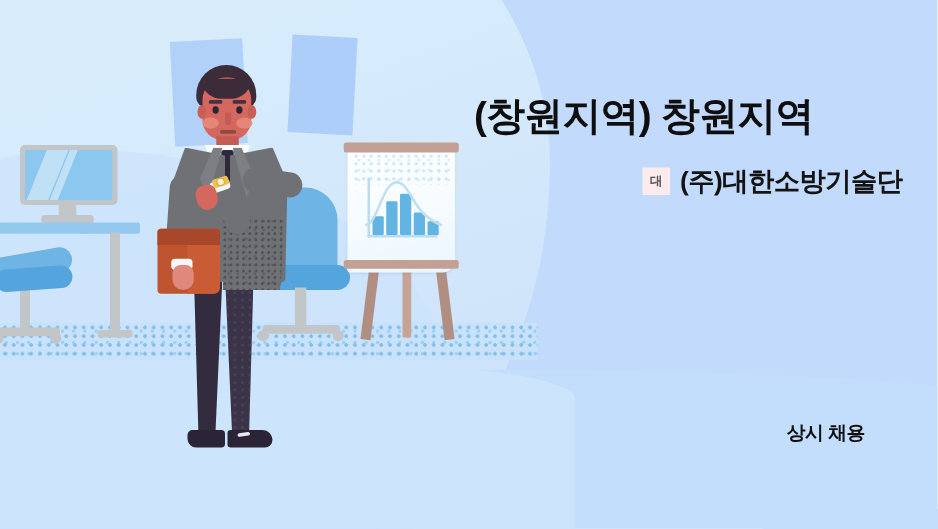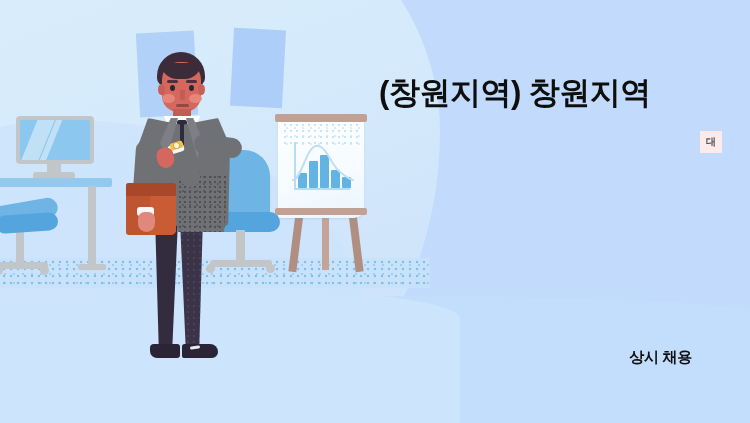--- a/index.html
+++ b/index.html
@@ -577,21 +577,21 @@
   }
   .company-name {
     font-size: 21px;
     font-weight: 700;
     color: #131313;
     letter-spacing: -0.4px;
     white-space: nowrap;
   }
   .hiring {
     position: absolute;
-    right: 58px; top: 348px;
+    right: 58px; top: 337px;
     font-size: 15px;
     font-weight: 700;
     color: #101010;
     letter-spacing: -0.3px;
     white-space: nowrap;
   }
 </style>
 </head>
 <body>
 
@@ -702,17 +702,18 @@
     <div class="cuff-r"></div>
     <div class="watch"></div>
     <div class="watch-face"></div>
     <div class="hand-r"></div>
   </div>
 
   <div class="title">(창원지역) 창원지역</div>
 
   <div class="company-row">
     <div class="company-badge">대</div>
+    <div class="company-name">(주)대한소방기술단</div>
   </div>
 
   <div class="hiring">상시 채용</div>
 
 </div>
 
 </body></html>

